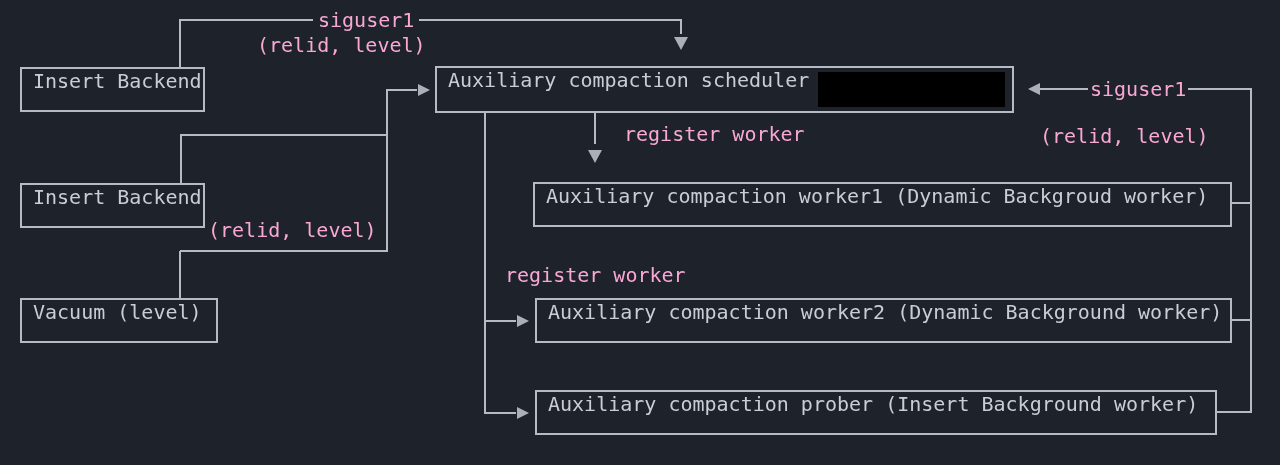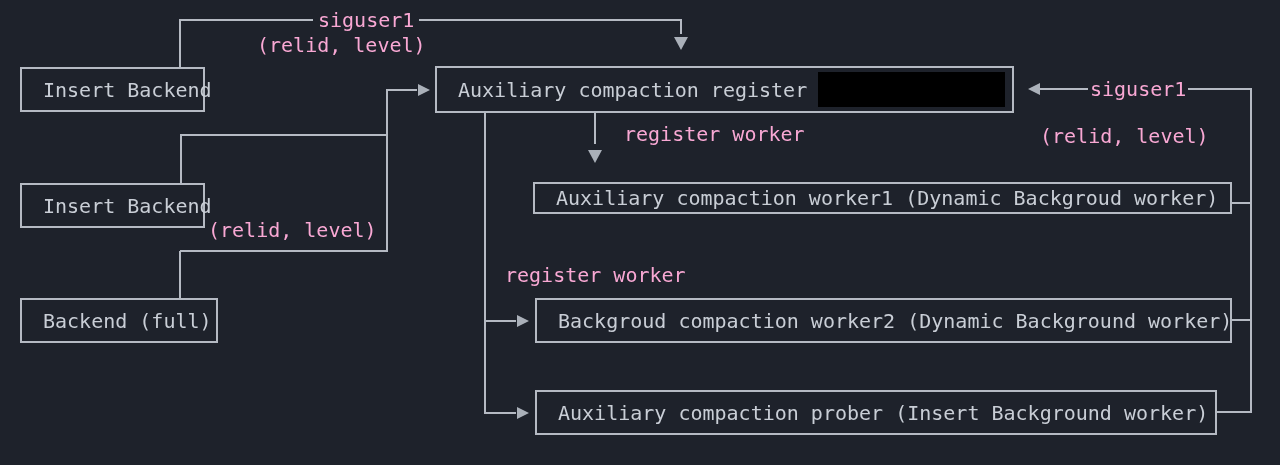--- a/index.html
+++ b/index.html
@@ -15,22 +15,21 @@
     font-family: "DejaVu Sans Mono", "Liberation Mono", monospace;
     font-size: 20px;
     color: #c9ced6;
     overflow: hidden;
   }
   .node {
     position: absolute;
     box-sizing: border-box;
     border: 2px solid #b5bac3;
     display: flex;
-    align-items: center;
-    padding-left: 21px;
+    padding-left: 11px;
     white-space: pre;
     background: #1e222b;
   }
   .hline {
     position: absolute;
     height: 2px;
     background: #b5bac3;
   }
   .vline {
     position: absolute;
@@ -75,34 +74,34 @@
 
   <div class="node" style="left:20px; top:67px; width:185px; height:45px;">
     <span>Insert Backend</span>
   </div>
 
   <div class="node" style="left:20px; top:183px; width:185px; height:45px;">
     <span>Insert Backend</span>
   </div>
 
   <div class="node" style="left:20px; top:298px; width:198px; height:45px;">
-    <span>Backend (full)</span>
+    <span>Vacuum (level)</span>
   </div>
 
   <div class="node" style="left:435px; top:66px; width:579px; height:47px;">
-    <span>Auxiliary compaction register</span>
+    <span>Auxiliary compaction scheduler</span>
     <div class="redaction" style="left:381px; top:4px; width:187px; height:35px;"></div>
   </div>
 
-  <div class="node" style="left:533px; top:182px; width:699px; height:32px;">
+  <div class="node" style="left:533px; top:182px; width:699px; height:45px;">
     <span>Auxiliary compaction worker1 (Dynamic Backgroud worker)</span>
   </div>
 
   <div class="node" style="left:535px; top:298px; width:697px; height:45px;">
-    <span>Backgroud compaction worker2 (Dynamic Background worker)</span>
+    <span>Auxiliary compaction worker2 (Dynamic Background worker)</span>
   </div>
 
   <div class="node" style="left:535px; top:390px; width:682px; height:45px;">
     <span>Auxiliary compaction prober (Insert Background worker)</span>
   </div>
 
   <div class="vline" style="left:179px; top:20px; height:47px;"></div>
   <div class="hline" style="left:179px; top:19px; width:134px;"></div>
   <div class="hline" style="left:419px; top:19px; width:263px;"></div>
   <div class="vline" style="left:680px; top:19px; height:15px;"></div>

